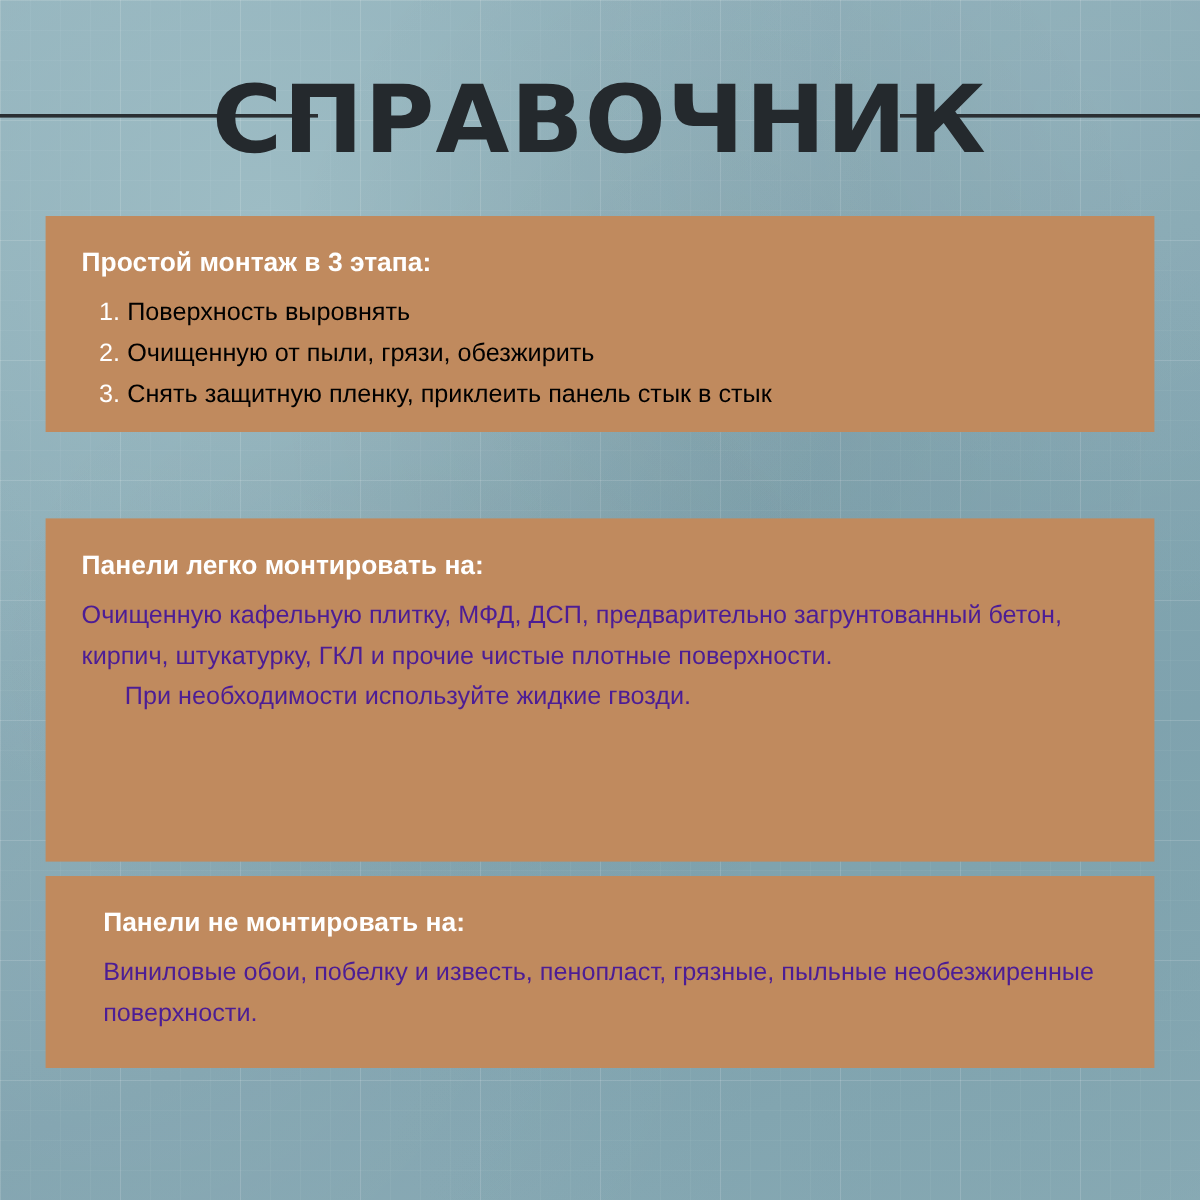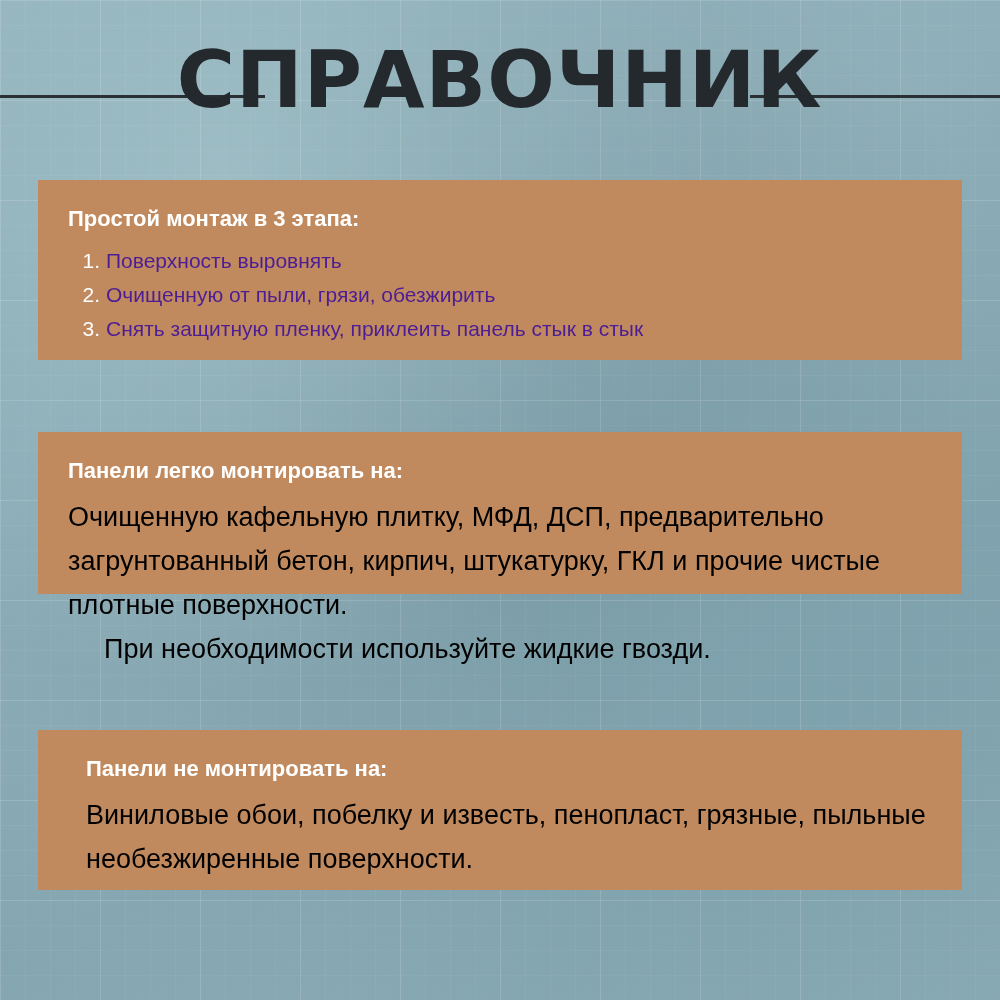--- a/index.html
+++ b/index.html
@@ -50,21 +50,21 @@
   }
 
   
   .header {
     position: absolute;
     top: 20px;
     left: 0;
     width: 1000px;
     height: 120px;
     display: flex;
-    align-items: center;
+    align-items: flex-end;
     justify-content: center;
   }
   .rule {
     position: absolute;
     top: 75px;
     height: 3px;
     background: #2a2f33;
   }
   .rule.left { left: 0; width: 265px; }
   .rule.right { right: 0; width: 250px; }
@@ -87,21 +87,21 @@
   .panel {
     position: absolute;
     left: 38px;
     width: 924px;
     background: #c08a5e;
     color: #ffffff;
     box-sizing: border-box;
     padding: 26px 30px 28px 30px;
   }
   .panel-1 { top: 180px; height: 180px; }
-  .panel-2 { top: 432px; height: 162px; }
+  .panel-2 { top: 432px; height: 286px; }
   .panel-3 { top: 730px; height: 160px; padding-left: 48px; }
 
   .panel h2 {
     margin: 0 0 12px 0;
     font-family: "Liberation Sans", sans-serif;
     font-size: 22px;
     font-weight: 700;
     line-height: 1.2;
     color: #ffffff;
   }
@@ -110,41 +110,41 @@
   .steps {
     margin: 0;
     padding: 0 0 0 4px;
     list-style: none;
     counter-reset: step;
   }
   .steps li {
     counter-increment: step;
     font-size: 21px;
     line-height: 1.62;
-    color: #4c1d95;
+    color: #000000;
     font-weight: 400;
     position: relative;
     padding-left: 34px;
   }
   .steps li::before {
     content: counter(step) ".";
     position: absolute;
     left: 0;
     width: 28px;
     text-align: right;
     color: #ffffff;
     font-size: 21px;
   }
 
   .body-text {
     margin: 0;
-    font-size: 27px;
+    font-size: 21px;
     line-height: 1.62;
     font-weight: 400;
-    color: #000000;
+    color: #4c1d95;
   }
   .body-text + .body-text { margin-top: 0; margin-left: 36px; }
 </style>
 </head>
 <body>
 
 <div class="poster">
   <div class="texture"></div>
 
   <div class="header">

